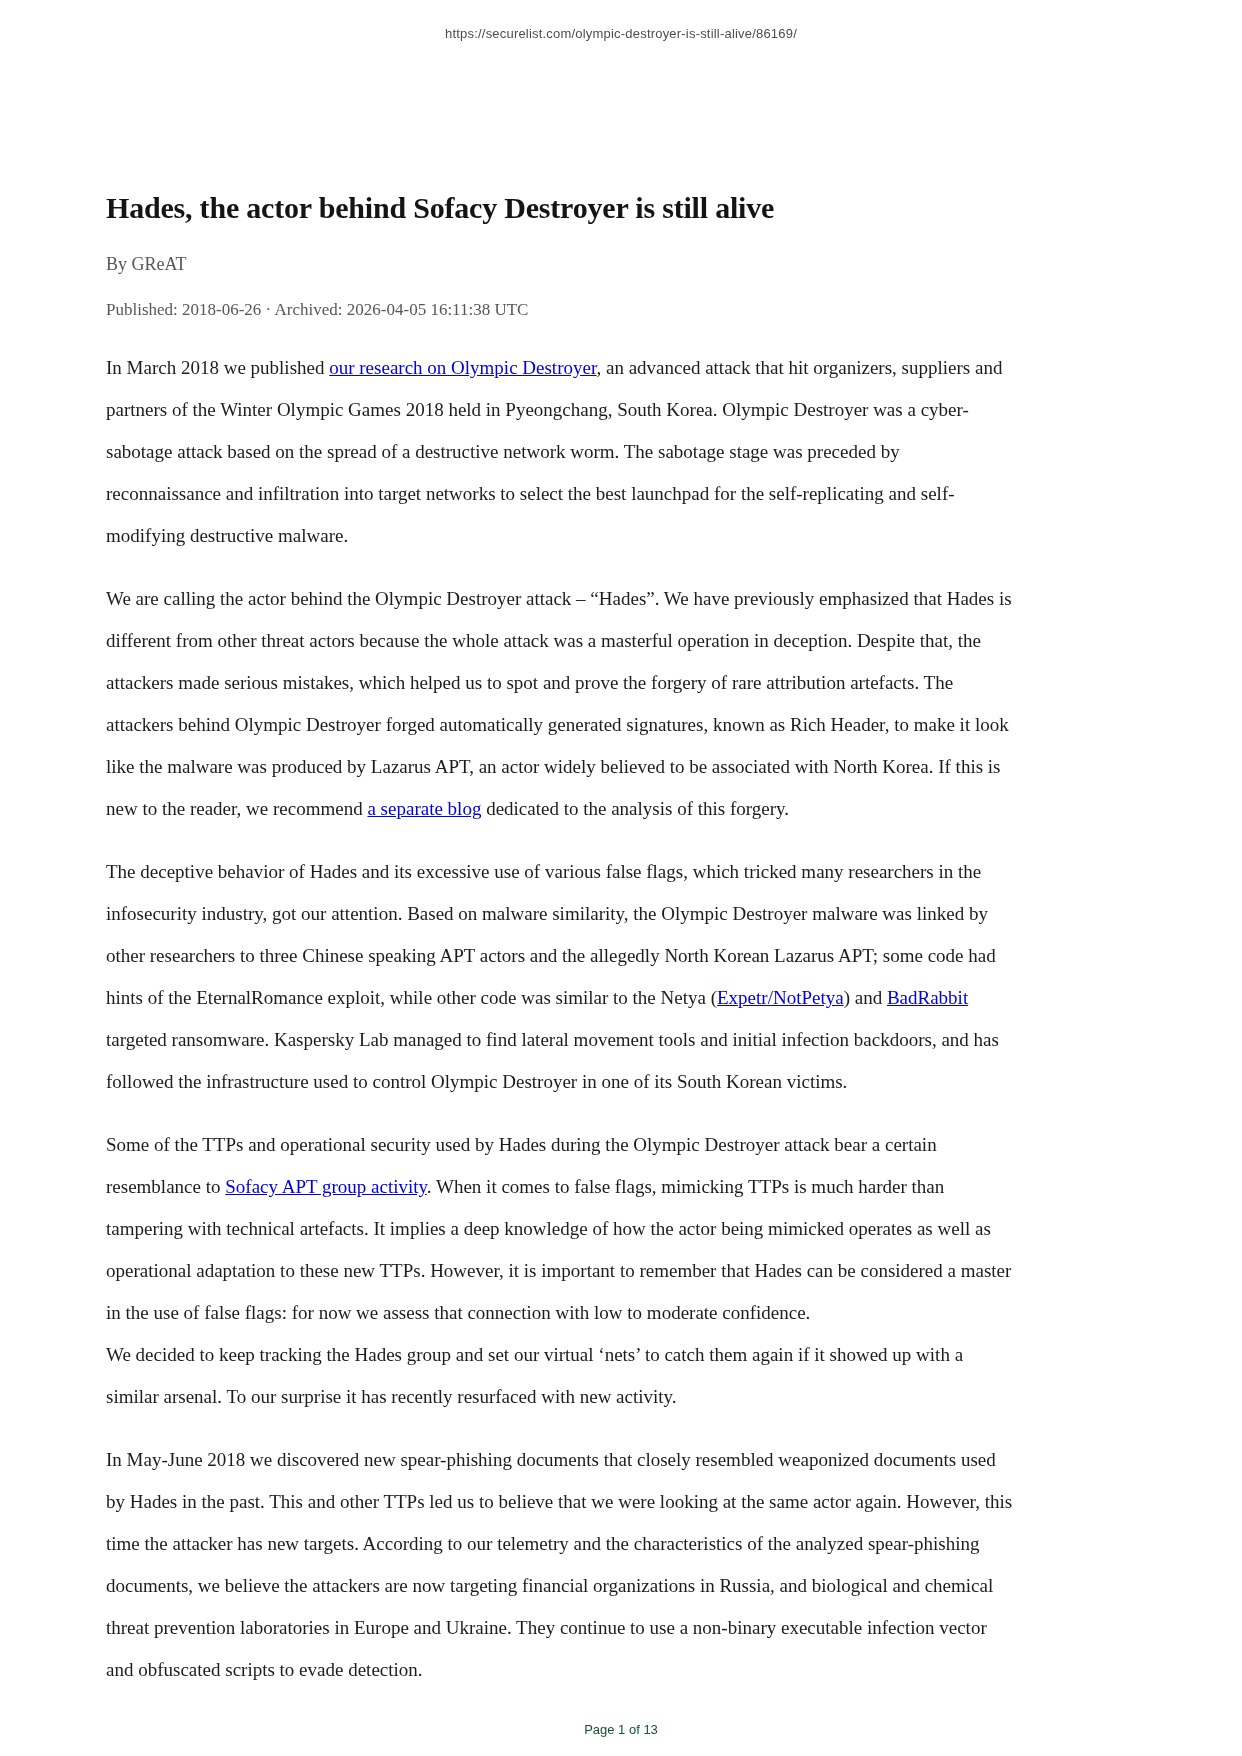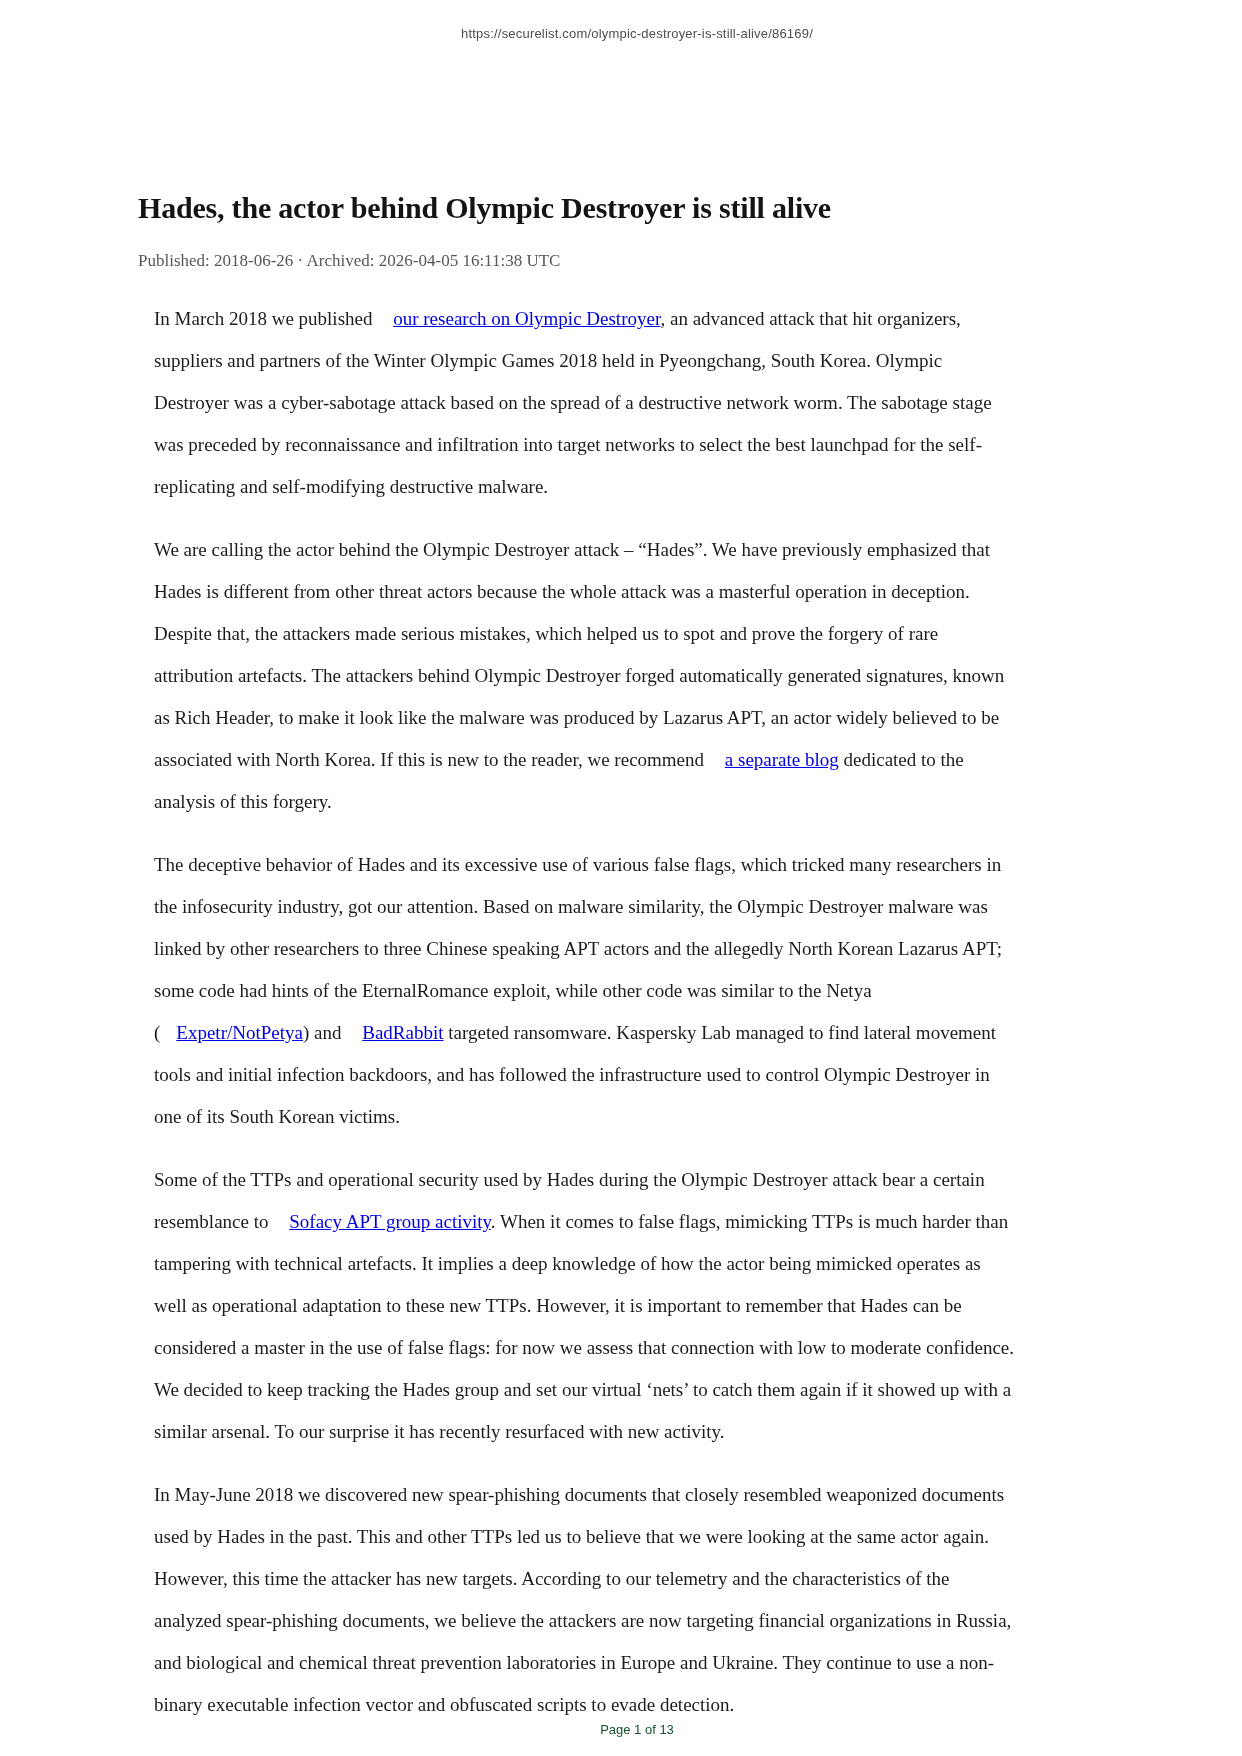--- a/index.html
+++ b/index.html
@@ -1,15 +1,15 @@
 <!DOCTYPE html>
 <html><head>
 <meta charset="utf-8">
 <style>
-  * { box-sizing: border-box; padding-left: 16px; }
+  * { box-sizing: border-box; }
   html, body { margin: 0; padding: 0; }
   body {
     width: 1242px;
     height: 1756px;
     background: #ffffff;
     position: relative;
     font-family: "Liberation Serif", serif;
     -webkit-font-smoothing: antialiased;
   }
   .url-bar {
@@ -71,21 +71,22 @@
   }
 </style>
 </head>
 <body>
 
 <header class="url-bar">
   <span>https://securelist.com/olympic-destroyer-is-still-alive/86169/</span>
 </header>
 
 <main class="content">
-  <h1 class="article-title">Hades, the actor behind Olympic Destroyer is still alive</h1>
+  <h1 class="article-title">Hades, the actor behind Sofacy Destroyer is still alive</h1>
+  <div class="byline">By GReAT</div>
   <div class="meta">Published: 2018-06-26 · Archived: 2026-04-05 16:11:38 UTC</div>
   <div class="article-body" id="article-body">
       <p>In March 2018 we published <a href="#">our research on Olympic Destroyer</a>, an advanced attack that hit organizers, suppliers and partners of the Winter Olympic Games 2018 held in Pyeongchang, South Korea. Olympic Destroyer was a cyber-sabotage attack based on the spread of a destructive network worm. The sabotage stage was preceded by reconnaissance and infiltration into target networks to select the best launchpad for the self-replicating and self-modifying destructive malware.</p>
       <p>We are calling the actor behind the Olympic Destroyer attack – “Hades”. We have previously emphasized that Hades is different from other threat actors because the whole attack was a masterful operation in deception. Despite that, the attackers made serious mistakes, which helped us to spot and prove the forgery of rare attribution artefacts. The attackers behind Olympic Destroyer forged automatically generated signatures, known as Rich Header, to make it look like the malware was produced by Lazarus APT, an actor widely believed to be associated with North Korea. If this is new to the reader, we recommend <a href="#">a separate blog</a> dedicated to the analysis of this forgery.</p>
       <p>The deceptive behavior of Hades and its excessive use of various false flags, which tricked many researchers in the infosecurity industry, got our attention. Based on malware similarity, the Olympic Destroyer malware was linked by other researchers to three Chinese speaking APT actors and the allegedly North Korean Lazarus APT; some code had hints of the EternalRomance exploit, while other code was similar to the Netya (<a href="#">Expetr/NotPetya</a>) and <a href="#">BadRabbit</a> targeted ransomware. Kaspersky Lab managed to find lateral movement tools and initial infection backdoors, and has followed the infrastructure used to control Olympic Destroyer in one of its South Korean victims.</p>
       <p>Some of the TTPs and operational security used by Hades during the Olympic Destroyer attack bear a certain resemblance to <a href="#">Sofacy APT group activity</a>. When it comes to false flags, mimicking TTPs is much harder than tampering with technical artefacts. It implies a deep knowledge of how the actor being mimicked operates as well as operational adaptation to these new TTPs. However, it is important to remember that Hades can be considered a master in the use of false flags: for now we assess that connection with low to moderate confidence.<br>We decided to keep tracking the Hades group and set our virtual ‘nets’ to catch them again if it showed up with a similar arsenal. To our surprise it has recently resurfaced with new activity.</p>
       <p>In May-June 2018 we discovered new spear-phishing documents that closely resembled weaponized documents used by Hades in the past. This and other TTPs led us to believe that we were looking at the same actor again. However, this time the attacker has new targets. According to our telemetry and the characteristics of the analyzed spear-phishing documents, we believe the attackers are now targeting financial organizations in Russia, and biological and chemical threat prevention laboratories in Europe and Ukraine. They continue to use a non-binary executable infection vector and obfuscated scripts to evade detection.</p>
     </div>
 </main>
 

